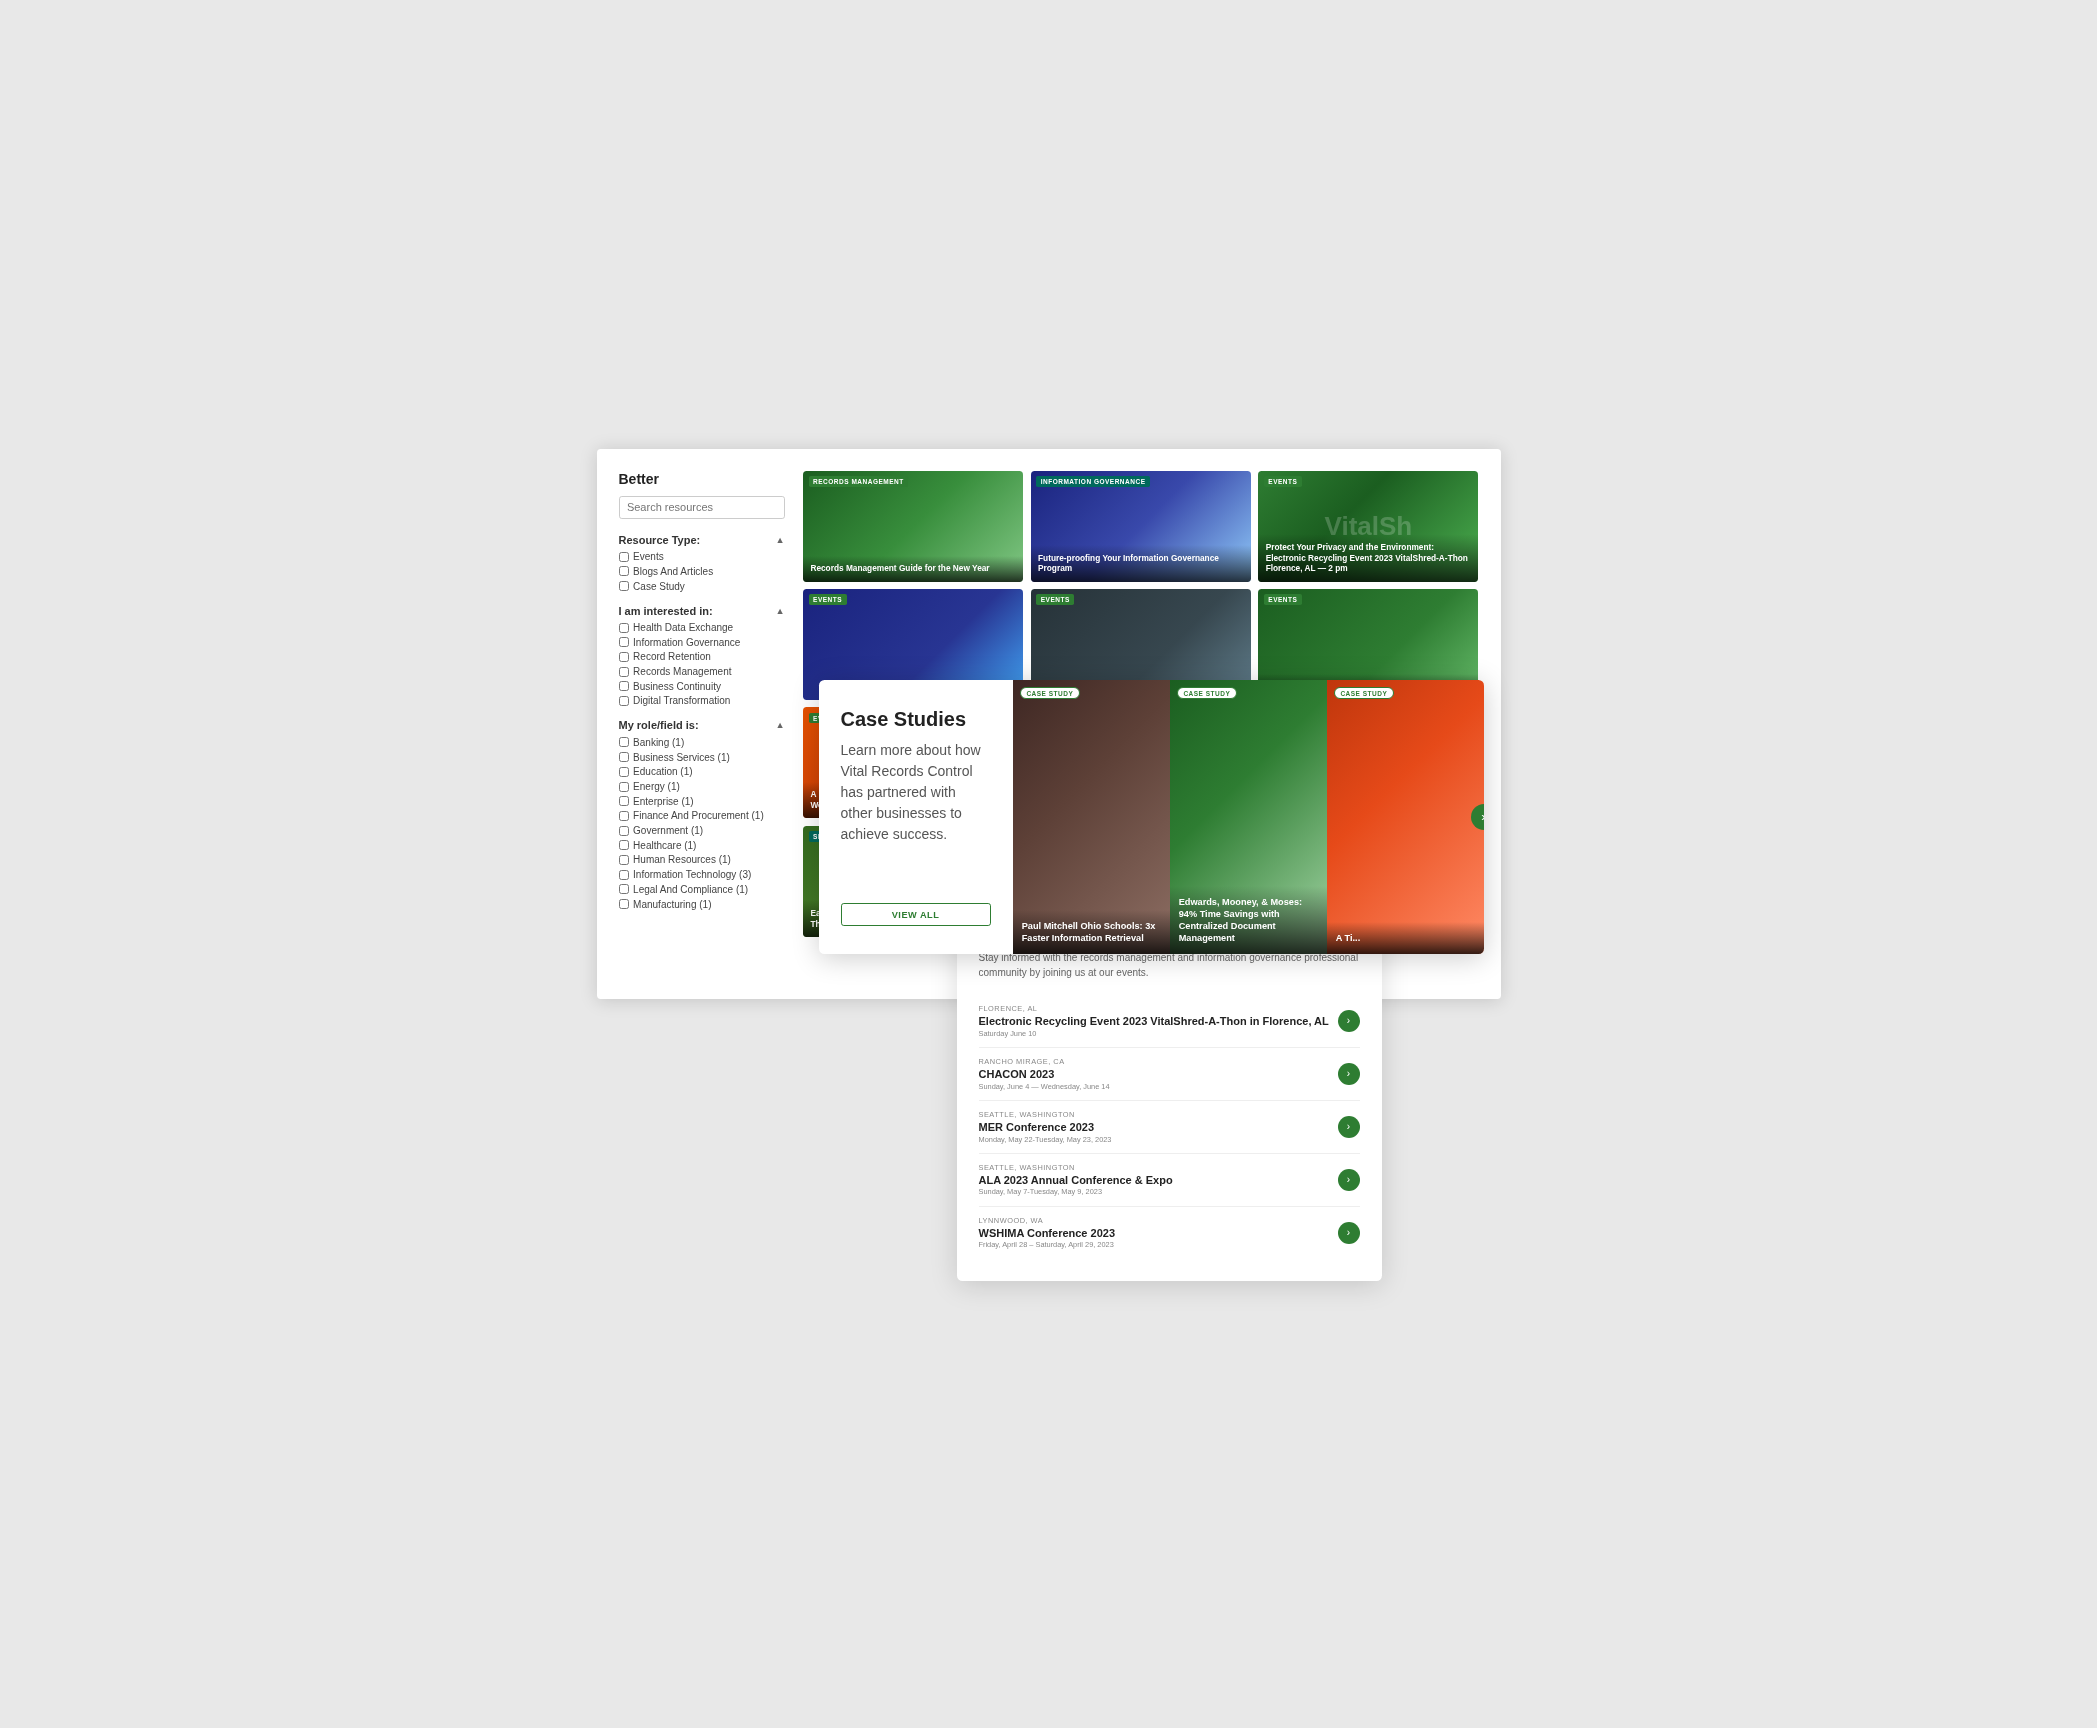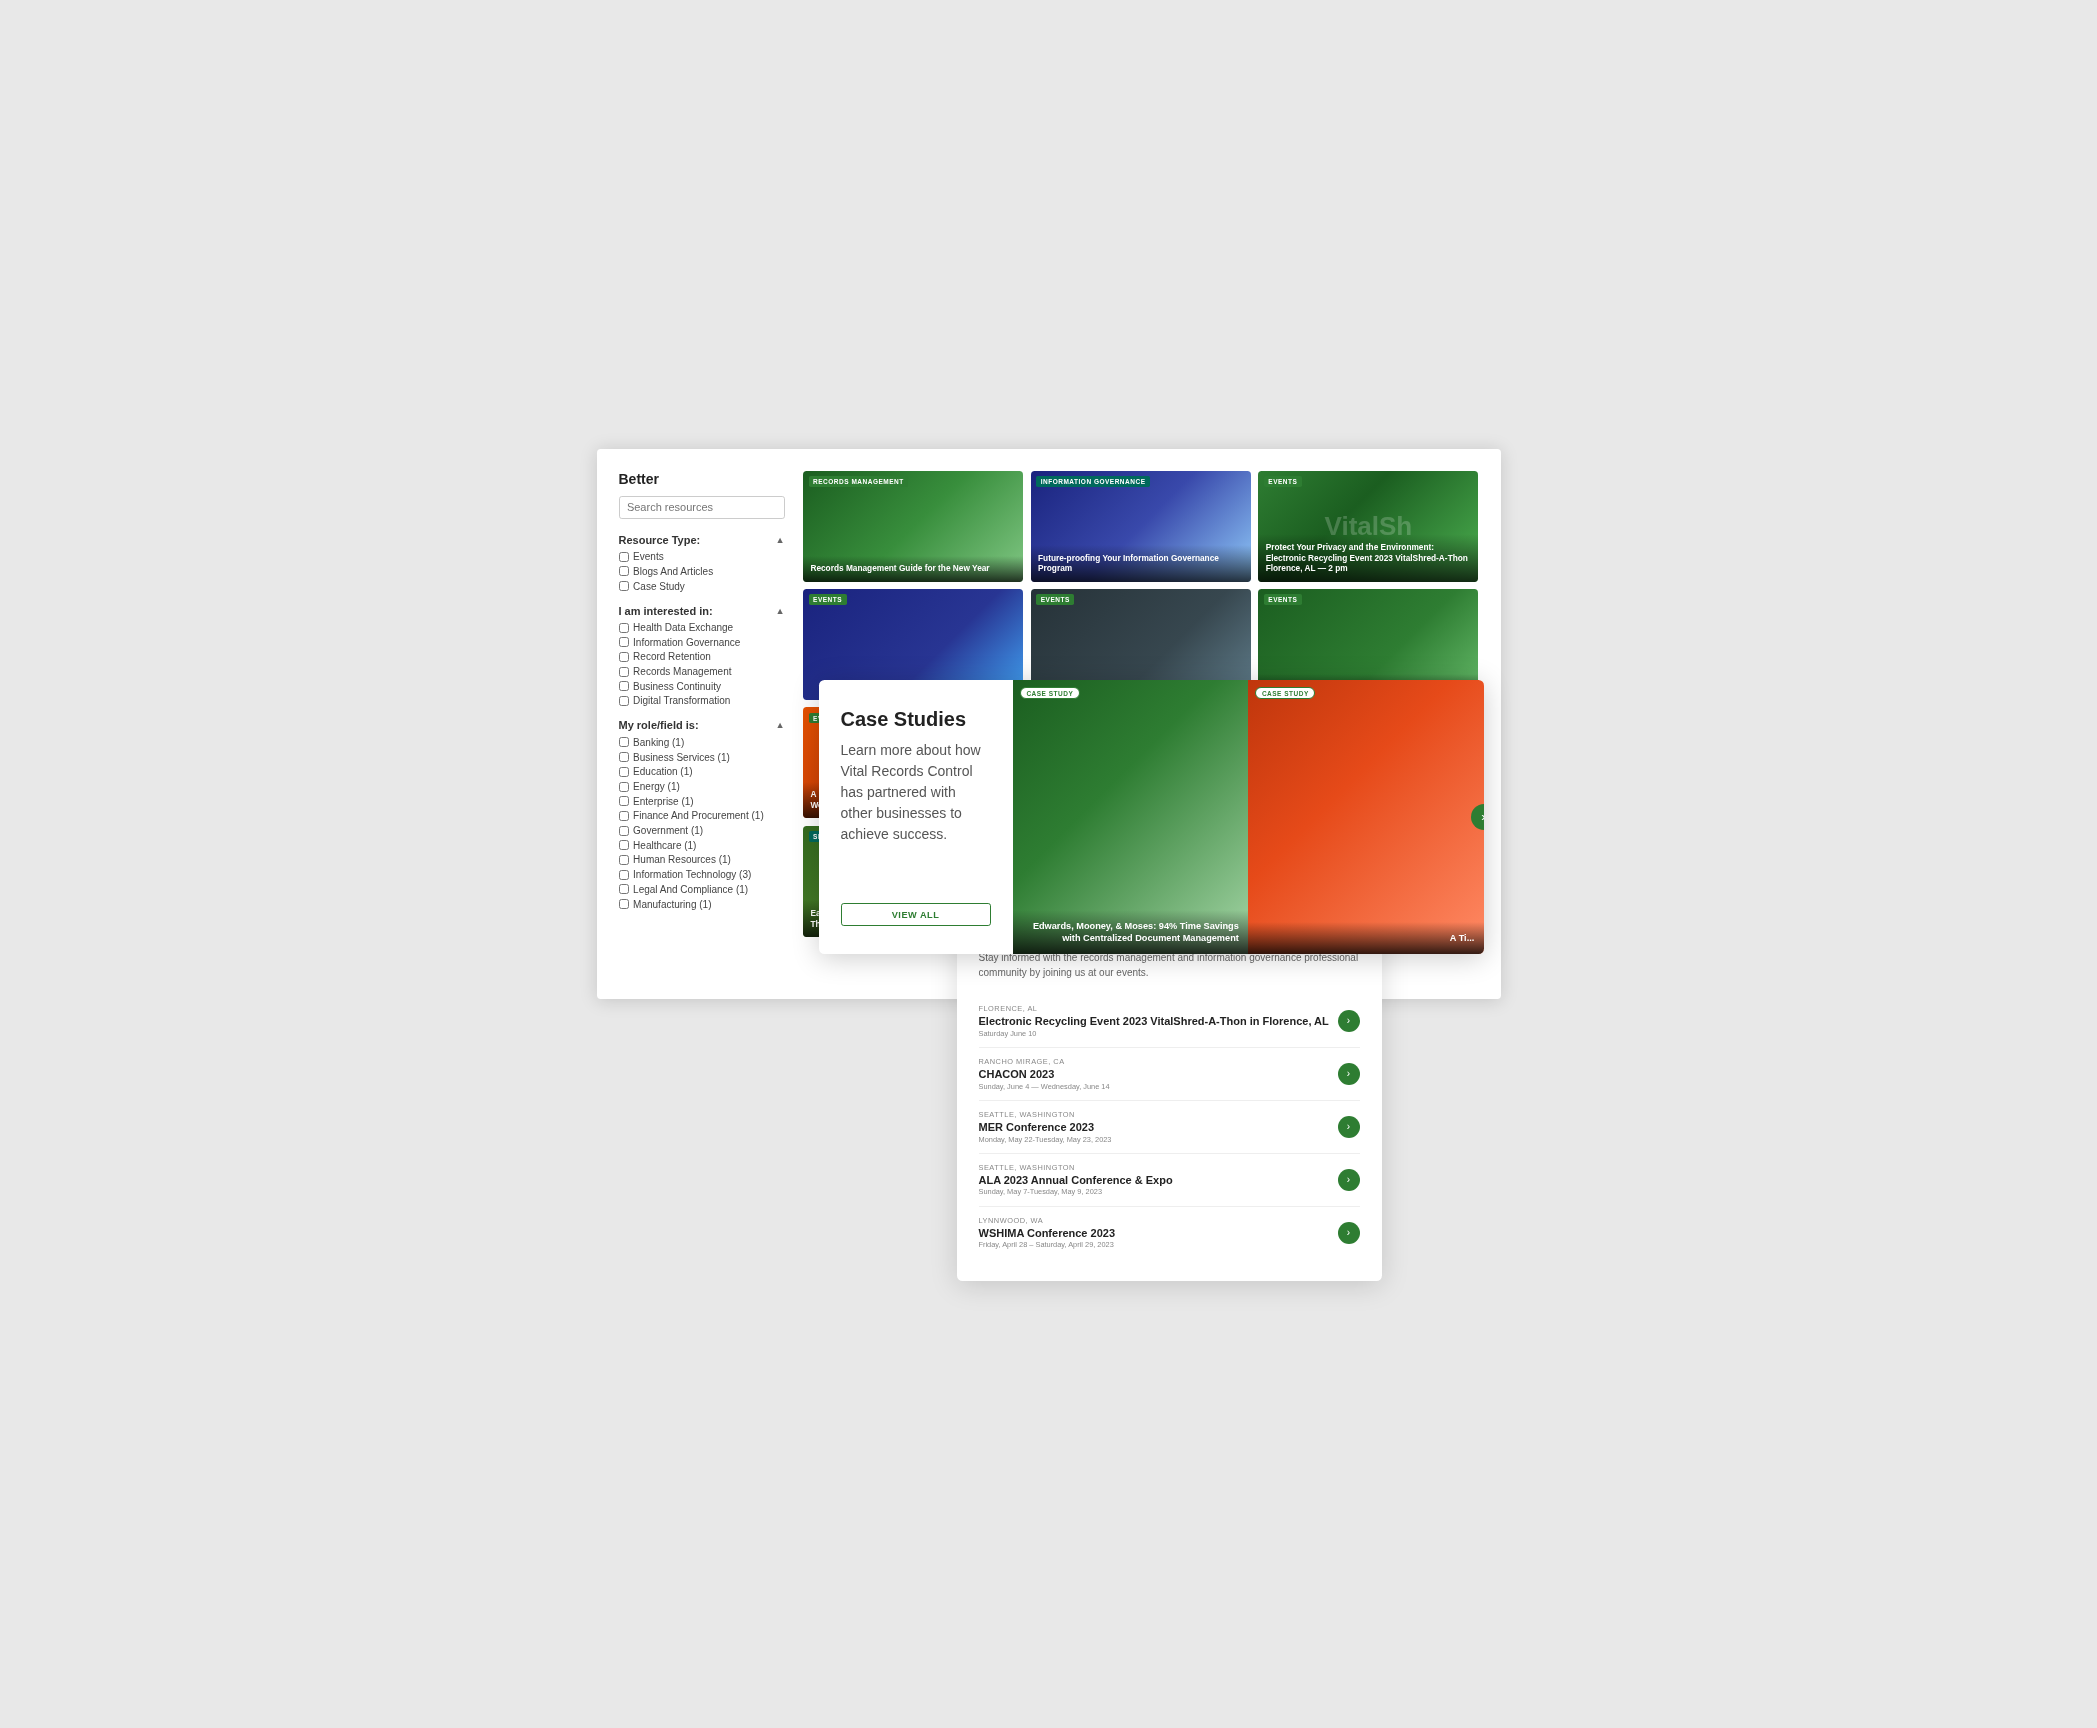--- a/index.html
+++ b/index.html
@@ -258,21 +258,20 @@
       display: flex;
       flex: 1;
       overflow: hidden;
     }
 
     .case-study-card {
       position: relative;
       flex: 1;
       overflow: hidden;
       min-width: 0;
-      text-align: right;
     }
 
     .cs-bg1 { background: linear-gradient(135deg, #3e2723 0%, #5d4037 40%, #8d6e63 100%); height: 100%; }
     .cs-bg2 { background: linear-gradient(135deg, #1b5e20 0%, #2e7d32 40%, #a5d6a7 100%); height: 100%; }
     .cs-bg3 { background: linear-gradient(135deg, #bf360c 0%, #e64a19 40%, #ff8a65 100%); height: 100%; }
 
     .case-study-card .cs-tag {
       position: absolute;
       top: 7.4px;
       left: 7.4px;
@@ -636,20 +635,27 @@
   </div>
 
   <div class="case-studies-popup">
     <div class="case-studies-left">
       <div class="case-studies-title">Case Studies</div>
       <div class="case-studies-desc">Learn more about how Vital Records Control has partnered with other businesses to achieve success.</div>
       <button class="view-all-btn">VIEW ALL</button>
     </div>
     <div class="case-studies-cards">
 
+      <div class="case-study-card">
+        <div class="cs-bg1" style="height:100%;"></div>
+        <span class="cs-tag">CASE STUDY</span>
+        <div class="cs-overlay">
+          <div class="cs-title">Paul Mitchell Ohio Schools: 3x Faster Information Retrieval</div>
+        </div>
+      </div>
 
       <div class="case-study-card">
         <div class="cs-bg2" style="height:100%;"></div>
         <span class="cs-tag">CASE STUDY</span>
         <div class="cs-overlay">
           <div class="cs-title">Edwards, Mooney, &amp; Moses: 94% Time Savings with Centralized Document Management</div>
         </div>
       </div>
 
       <div class="case-study-card">

